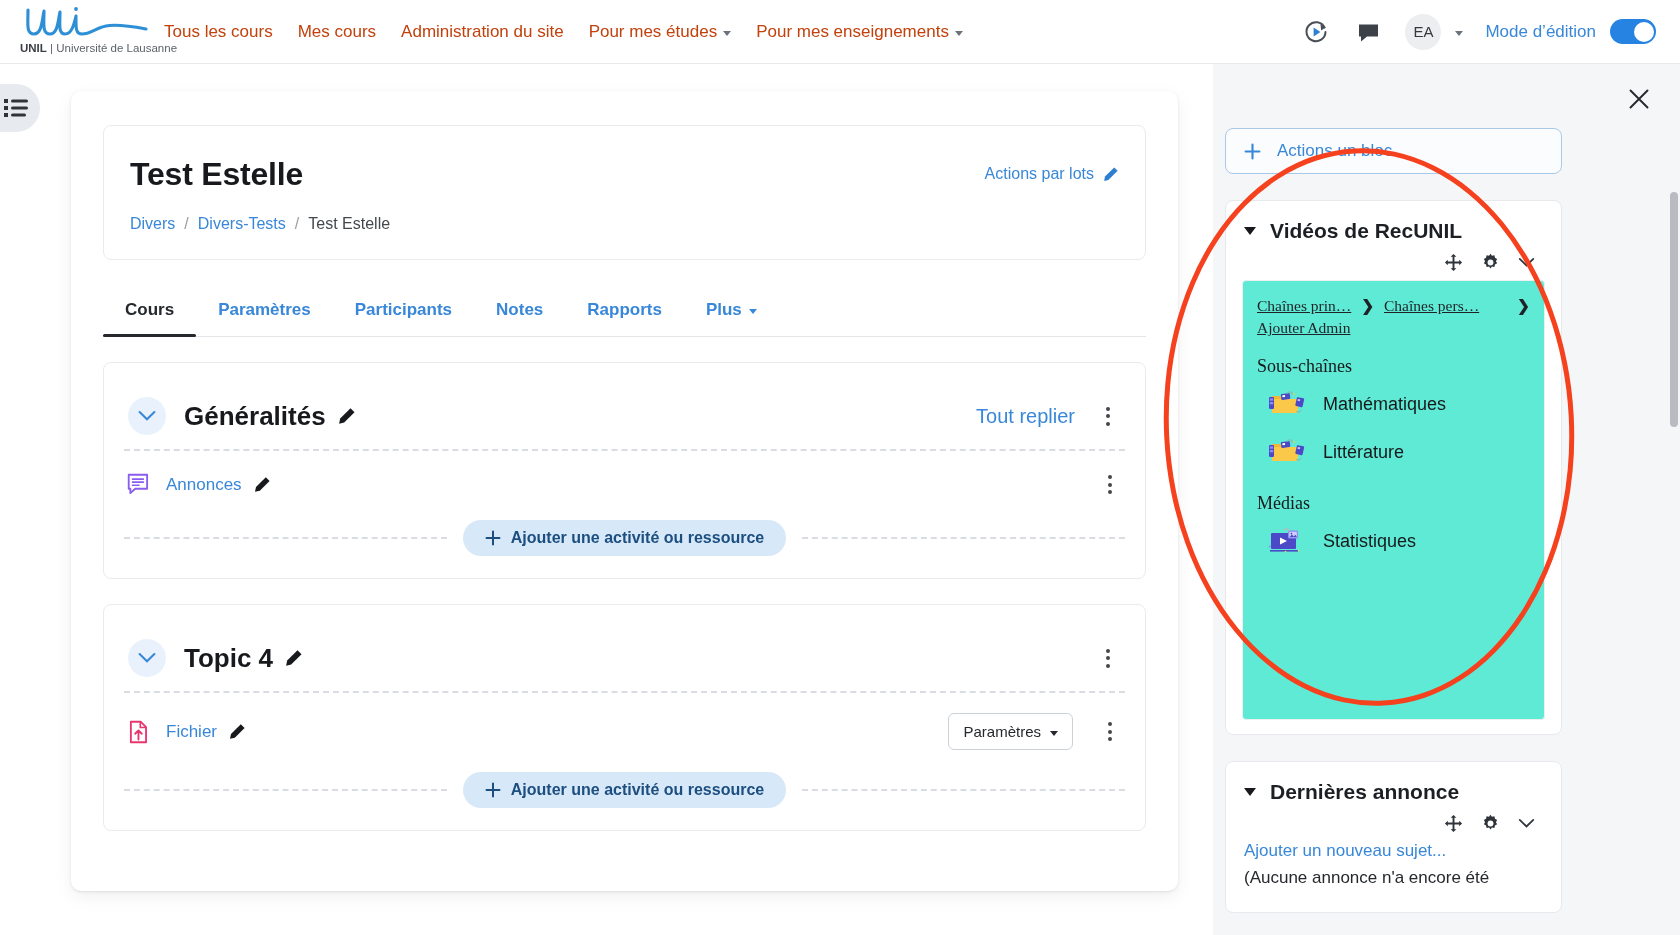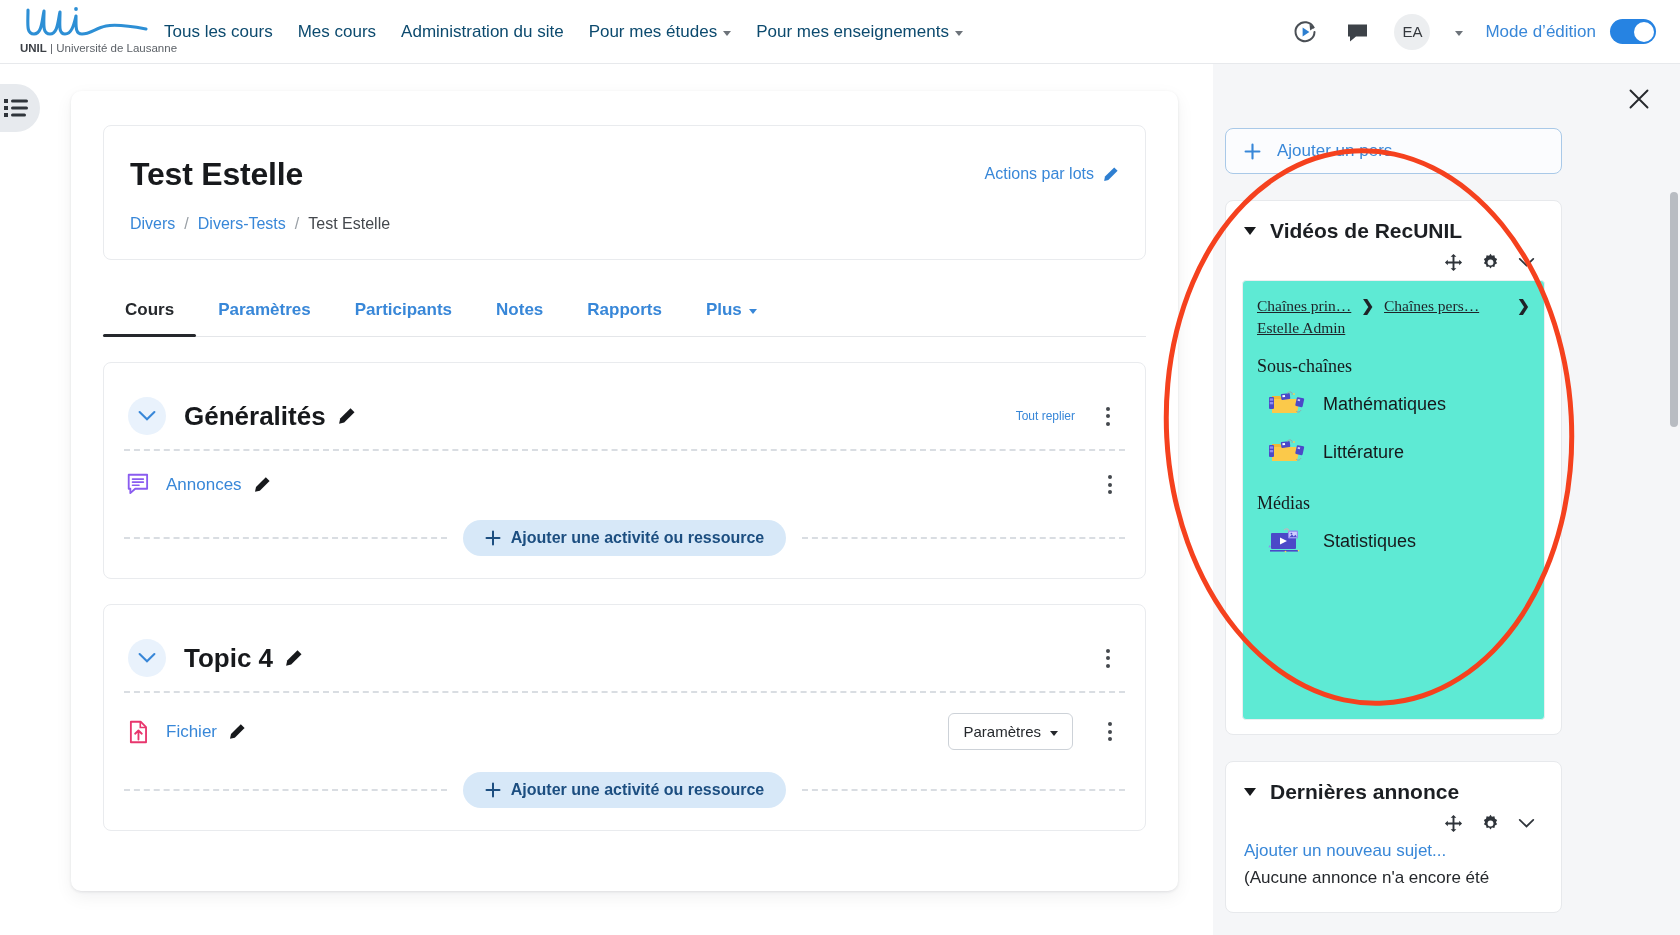--- a/index.html
+++ b/index.html
@@ -23,21 +23,21 @@
   .brand-mark { position: absolute; left: 20px; top: 4px; }
   .brand-sub {
     position: absolute; left: 20px; top: 42px;
     font-size: 11.5px; color: #3b3f45; white-space: nowrap;
   }
   .brand-sub b { font-weight: 700; }
   .brand-sub span { color: #5d6268; }
 
   .nav-links { display: flex; align-items: center; gap: 25px; margin-left: 4px; }
   .nav-link {
-    font-size: 17px; color: #0c4a6e; text-decoration: none;
+    font-size: 17px; color: #c2410c; text-decoration: none;
     display: flex; align-items: center; gap: 6px; white-space: nowrap;
     cursor: pointer;
   }
   .caret-d {
     display: inline-block; width: 0; height: 0;
     border-left: 4.5px solid transparent; border-right: 4.5px solid transparent;
     border-top: 5px solid #6d737a; margin-top: 3px;
   }
 
   .nav-right {
@@ -47,21 +47,21 @@
   .icon-btn {
     width: 30px; height: 30px; display: flex;
     align-items: center; justify-content: center; cursor: pointer;
   }
   .avatar {
     width: 36px; height: 36px; border-radius: 50%;
     background: #eceef0; color: #34383d;
     font-size: 15px; display: flex; align-items: center; justify-content: center;
     cursor: pointer;
   }
-  .avatar-wrap { display: flex; align-items: center; gap: 25px; cursor: pointer; justify-content: space-between; }
+  .avatar-wrap { display: flex; align-items: center; gap: 14px; cursor: pointer; justify-content: space-between; }
   .edit-mode-label { font-size: 17px; color: #3887d8; white-space: nowrap; }
   .toggle {
     width: 46px; height: 25px; border-radius: 13px; background: #2683e2;
     position: relative; cursor: pointer;
   }
   .toggle .knob {
     position: absolute; top: 2.5px; right: 2.5px;
     width: 20px; height: 20px; border-radius: 50%; background: #fff;
   }
 
@@ -141,21 +141,21 @@
   .chev-circle {
     width: 38px; height: 38px; border-radius: 50%; background: #e9f2fc;
     display: flex; align-items: center; justify-content: center; cursor: pointer;
     flex: 0 0 38px;
   }
   .section-title {
     font-size: 26px; font-weight: 700; color: #17191c; margin-left: 18px;
     display: flex; align-items: center; gap: 11px;
   }
   .collapse-all {
-    margin-left: auto; color: #3887d8; font-size: 12px; cursor: pointer;
+    margin-left: auto; color: #3887d8; font-size: 20px; cursor: pointer;
   }
   .kebab {
     width: 26px; display: flex; flex-direction: column; align-items: center;
     gap: 3.5px; margin-left: 20px; cursor: pointer; padding: 4px 0;
   }
   .kebab i { width: 4px; height: 4px; border-radius: 50%; background: #44484d; display: block; }
 
   .dashed { border-top: 2px dashed #d9dde2; margin: 2px 0; }
   .activity-row { display: flex; align-items: center; padding: 18px 2px; }
   .activity-name {
@@ -506,21 +506,21 @@
       <path d="M2.5 2.5 L19.5 19.5 M19.5 2.5 L2.5 19.5" stroke="#25282c" stroke-width="1.9" stroke-linecap="round"></path>
     </svg>
   </div>
 
   <div class="rail-inner">
 
     <div class="add-block-btn">
       <svg width="17" height="17" viewBox="0 0 16 16">
         <path d="M8 1.5 v13 M1.5 8 h13" stroke="#3887d8" stroke-width="2" stroke-linecap="round"></path>
       </svg>
-      <span>Ajouter un pers</span>
+      <span>Actions un bloc</span>
     </div>
 
     <div class="block-card">
       <div class="block-title">
         <i class="tri-down"></i>
         <span>Vidéos de RecUNIL</span>
       </div>
 
       <div class="block-ctrls">
         <svg width="19" height="19" viewBox="0 0 20 20">
@@ -536,21 +536,21 @@
       </div>
 
       <div class="block-body">
 
         <div class="chan-crumb">
           <a>Chaînes prin…</a>
           <span class="arw">❯</span>
           <a>Chaînes pers…</a>
           <span class="arw-end">❯</span>
           <br>
-          <a>Estelle Admin</a>
+          <a>Ajouter Admin</a>
         </div>
 
         <div class="chan-h">Sous-chaînes</div>
 
         <div class="chan-item">
           <svg width="44" height="30" viewBox="0 0 44 30">
             <path d="M9 6 h8 l3 3 h13 v14 h-24 Z" fill="#f2b835"></path>
             <path d="M9 9 h28 l-3 14 h-25 Z" fill="#fbc94a"></path>
             <rect x="6" y="7" width="5" height="12" rx="1" fill="#4b49c8"></rect>
             <rect x="6.8" y="8.4" width="3.4" height="2.3" fill="#8f8df0"></rect>

